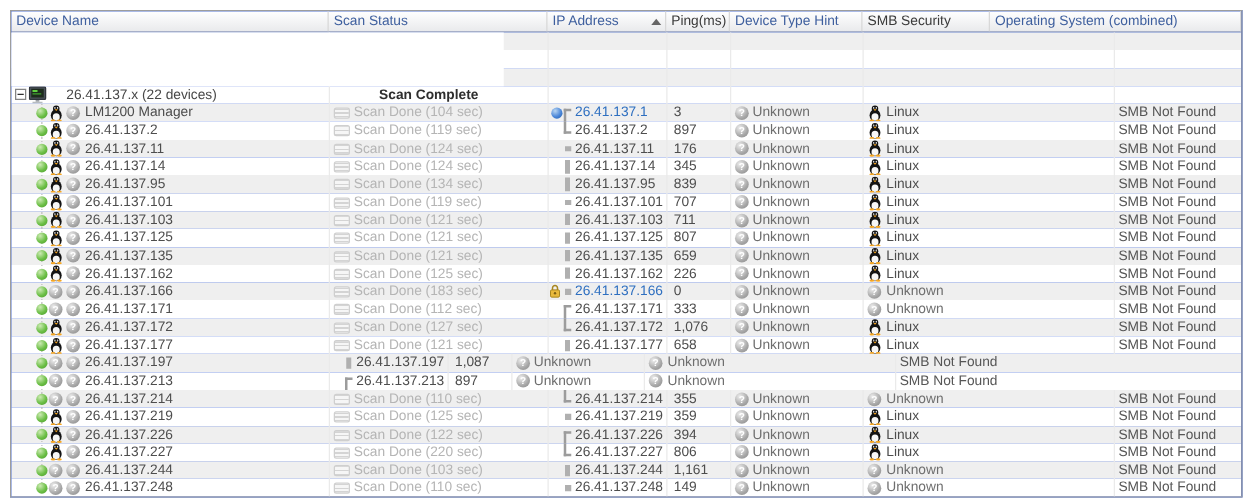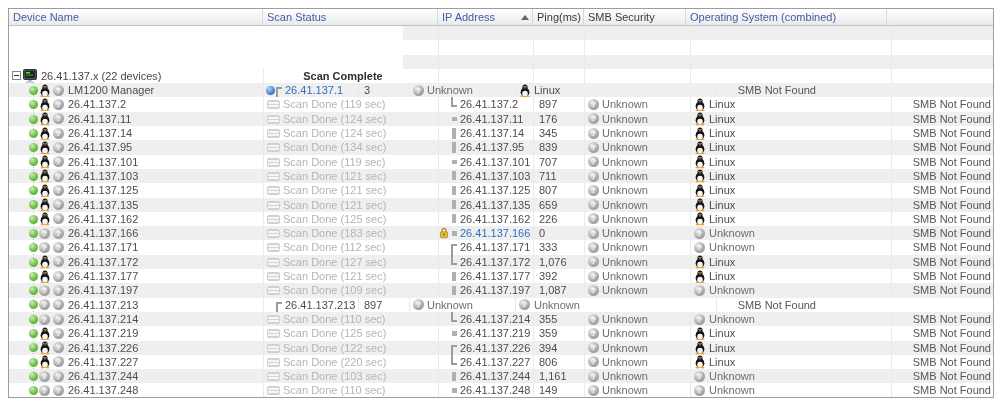--- a/index.html
+++ b/index.html
@@ -22,21 +22,21 @@
   .row{display:flex;height:14.3px;background:#fff;position:relative}
   .row.g{background:var(--stripe,#efefef)}
   .cell{position:relative;height:100%;border-left:1px solid #eaeaea;font-size:11px;
     line-height:14px;color:var(--row-text,#4d4d4d);white-space:nowrap}
   .cell.c1{border-left:none}
   
   .expand{position:absolute;left:3px;top:2px;width:9px;height:9px;background:#fff;
     border:1px solid #848484;z-index:2}
   .expand::after{content:"";position:absolute;left:1px;top:3px;width:5px;height:1px;background:#2f2f2f}
   .monitor{position:absolute;left:14px;top:0;width:15px;height:14px;z-index:2}
-  .gname{position:absolute;left:32px;color:#474747}
+  .gname{position:absolute;left:44px;color:#474747}
   .dot{position:absolute;left:20px;top:2.8px;width:9px;height:9px;border-radius:50%;z-index:2;
     background:radial-gradient(circle at 35% 30%,#cdeab4,var(--status-green,#6cbf46) 55%,#4a9a2b)}
   .tux{position:absolute;width:12px;height:13.5px;top:0.5px;z-index:2}
   .tux.pos-os{left:30px}
   .qc{position:absolute;width:11px;height:11px;top:1.6px;border-radius:50%;z-index:2;
     background:radial-gradient(circle at 35% 30%,#ededed,#a5a5a5 62%,#8a8a8a);
     color:#fff;font-size:8px;font-weight:bold;line-height:11px;text-align:center}
   .qc::after{content:"?"}
   .qc.pos-os{left:30px}.qc.pos-dt{left:44px}.qc.pos-c{left:3px}
   .tux.pos-c{left:3px}
@@ -58,35 +58,36 @@
     border-left:2px solid #9c9c9c;border-top:2px solid #9c9c9c;z-index:2}
   .bracket-bottom{left:12px;top:0;width:6px;height:10px;background:none;
     border-left:2px solid #9c9c9c;border-bottom:2px solid #9c9c9c;z-index:2}
   .iptext{position:absolute;left:21px}
   .iptext.link{color:var(--ip-link,#2e6fc0)}
   
   .pingtext{position:absolute;left:5px}
   .dtext{position:absolute;left:17px;color:var(--muted-text,#6e6e6e)}
   .ostext{position:absolute;left:18px}
   .ostext.unk{color:var(--muted-text,#6e6e6e)}
-  .smbtext{position:absolute;right:2px;color:#565656}
+  .smbtext{position:absolute;right:20px;color:#565656}
   
   .whitebox{position:absolute;left:0;top:0;width:394px;height:43px;background:#fff;z-index:3}
   .treeline{position:absolute;left:24px;top:57.2px;height:307px;width:1px;z-index:1;
     background:repeating-linear-gradient(to bottom,#bdbdbd 0 1px,transparent 1px 3px)}
 </style>
 </head>
 <body>
 
 <div class="window">
   <div class="hrow">
     <div class="hcell c1"><span>Device Name</span></div>
     <div class="hcell c2"><span>Scan Status</span></div>
     <div class="hcell c3"><span>IP Address</span><span class="sort"></span></div>
     <div class="hcell c4 plain"><span>Ping(ms)</span></div>
+    <div class="hcell c5"><span>Device Type Hint</span></div>
     <div class="hcell c7 plain"><span>SMB Security</span></div>
     <div class="hcell c6"><span>Operating System (combined)</span></div>
   </div>
 
   <div class="tbody">
     <div id="blanks">
         <div class="row g">
           <div class="cell c1"></div>
           <div class="cell c2"></div>
           <div class="cell c3"></div>
@@ -152,20 +153,24 @@
                 <ellipse cx="7.1" cy="2.5" rx="0.55" ry="0.8" fill="#fff"></ellipse>
                 <circle cx="4.9" cy="2.7" r="0.27" fill="#000"></circle>
                 <circle cx="7.1" cy="2.7" r="0.27" fill="#000"></circle>
                 <polygon points="4.6,3.6 7.4,3.6 6,5" fill="#f5a623"></polygon>
                 <ellipse cx="3.4" cy="13" rx="2" ry="0.95" fill="#f5a623"></ellipse>
                 <ellipse cx="8.6" cy="13" rx="2" ry="0.95" fill="#f5a623"></ellipse>
               </svg></span>
             <span class="qc pos-dt"></span>
             <span class="name">LM1200 Manager</span>
           </div>
+          <div class="cell c2">
+            <span class="listicon"></span>
+            <span class="scantext">Scan Done (104 sec)</span>
+          </div>
           <div class="cell c3">
             <span class="pre sphere"></span>
             <span class="glyph bracket-top"></span>
             <span class="iptext link">26.41.137.1</span>
           </div>
           <div class="cell c4">
             <span class="pingtext">3</span>
           </div>
           <div class="cell c5">
             <span class="qc pos-c"></span>
@@ -795,21 +800,21 @@
           </div>
           <div class="cell c2">
             <span class="listicon"></span>
             <span class="scantext">Scan Done (121 sec)</span>
           </div>
           <div class="cell c3">
             <span class="glyph bar-m"></span>
             <span class="iptext">26.41.137.177</span>
           </div>
           <div class="cell c4">
-            <span class="pingtext">392</span>
+            <span class="pingtext">658</span>
           </div>
           <div class="cell c5">
             <span class="qc pos-c"></span>
             <span class="dtext">Unknown</span>
           </div>
           <div class="cell c6">
             <span class="tux pos-c"><svg viewBox="0 0 12 14" width="12" height="13.5">
                 <ellipse cx="6" cy="8.5" rx="4.5" ry="5" fill="#141414"></ellipse>
                 <circle cx="6" cy="3.2" r="2.7" fill="#141414"></circle>
                 <ellipse cx="6" cy="10" rx="2.9" ry="3.1" fill="#f7f7f7"></ellipse>
@@ -826,24 +831,20 @@
           <div class="cell c7">
             <span class="smbtext">SMB Not Found</span>
           </div>
         </div>
         <div class="row g">
           <div class="cell c1">
             <span class="dot"></span>
             <span class="qc pos-os"></span>
             <span class="qc pos-dt"></span>
             <span class="name">26.41.137.197</span>
-          </div>
-          <div class="cell c2">
-            <span class="listicon"></span>
-            <span class="scantext">Scan Done (109 sec)</span>
           </div>
           <div class="cell c3">
             <span class="glyph bar-m"></span>
             <span class="iptext">26.41.137.197</span>
           </div>
           <div class="cell c4">
             <span class="pingtext">1,087</span>
           </div>
           <div class="cell c5">
             <span class="qc pos-c"></span>

